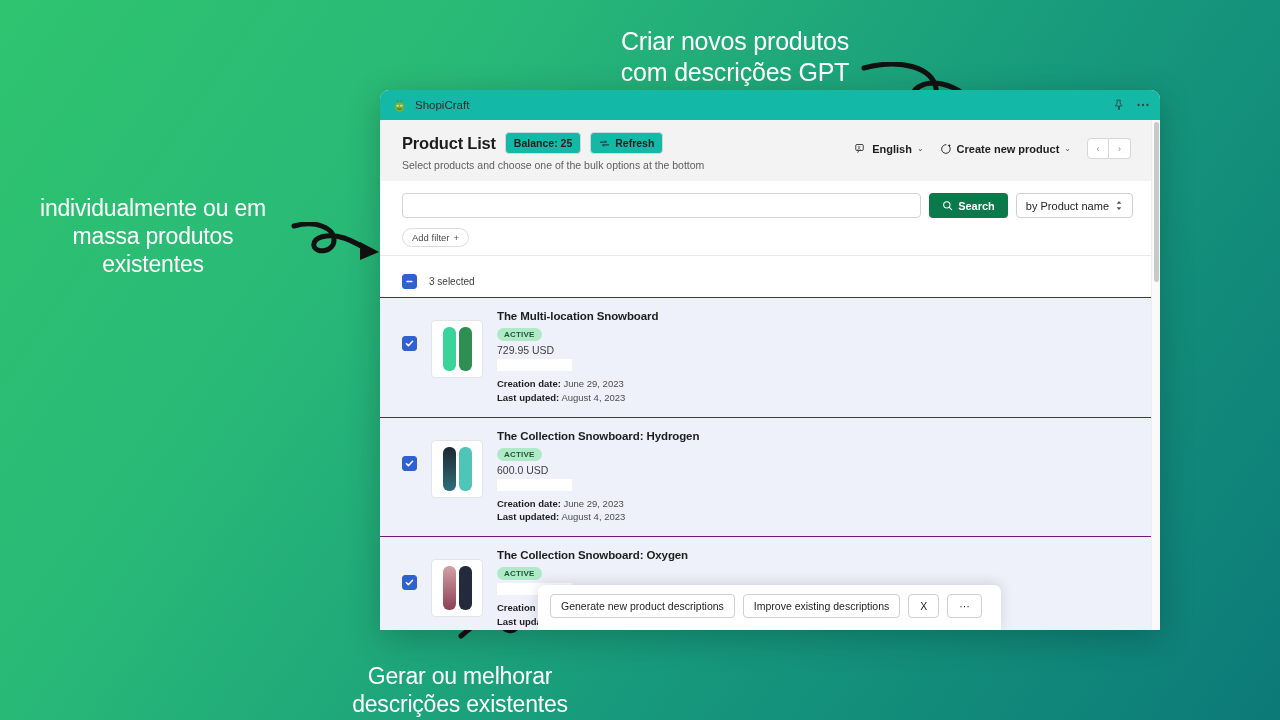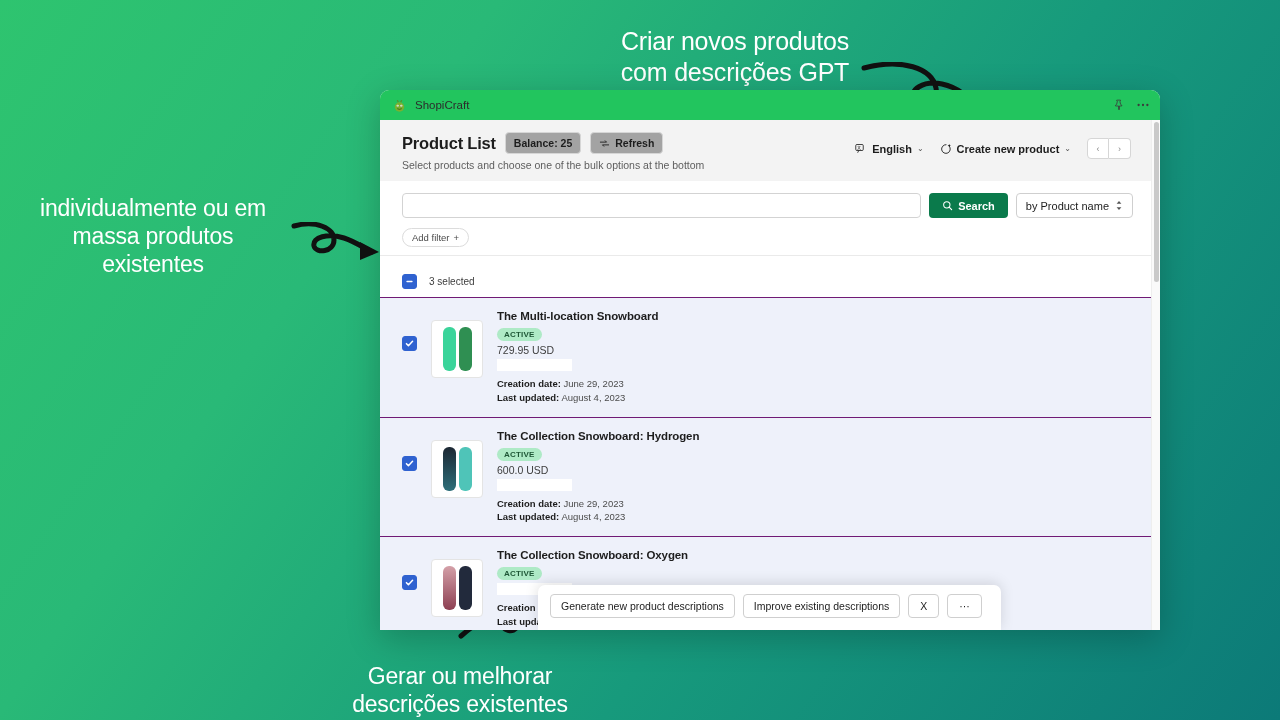--- a/index.html
+++ b/index.html
@@ -35,21 +35,21 @@
     width: 780px; height: 540px;
     background: #f3f3f3;
     border-radius: 9px 9px 0 0;
     box-shadow: 0 8px 34px rgba(0,0,0,.22);
     overflow: hidden;
     display: flex; flex-direction: column;
   }
 
   .titlebar {
     height: 30px; flex: 0 0 30px;
-    background: #22c55e;
+    background: #14b8a6;
     display: flex; align-items: center;
     padding: 0 10px 0 12px;
     position: relative;
   }
   .tb-logo { width: 15px; height: 15px; margin-right: 8px; flex: 0 0 15px; }
   .tb-title { font-size: 11.5px; color: #2c2c2c; }
   .tb-right { margin-left: auto; display: flex; align-items: center; gap: 11px; }
   .tb-ico { color: #444; display: flex; align-items: center; }
 
   .viewport {
@@ -69,21 +69,21 @@
   
   .app-header {
     background: #f3f3f3;
     padding: 12px 20px 10px 22px;
     display: flex; align-items: flex-start;
   }
   .hdr-left { display: flex; flex-direction: column; }
   .hdr-titlerow { display: flex; align-items: center; gap: 9px; }
   .page-title { font-size: 16.5px; font-weight: 700; color: #1d1d1d; letter-spacing: -.2px; }
   .pill-btn {
-    background: #a3a3a3; border: 1px solid #d6d6d6; border-radius: 4px;
+    background: #14b8a6; border: 1px solid #d6d6d6; border-radius: 4px;
     font-size: 10.5px; font-weight: 700; color: #1d1d1d;
     padding: 4px 8px; display: flex; align-items: center; gap: 5px;
     white-space: nowrap;
   }
   .hdr-sub { font-size: 10.5px; color: #5e5e5e; margin-top: 5px; }
 
   .hdr-right { margin-left: auto; display: flex; align-items: center; gap: 16px; padding-top: 6px; }
   .hdr-ctl {
     display: flex; align-items: center; gap: 5px;
     font-size: 11px; font-weight: 700; color: #1d1d1d; white-space: nowrap;

